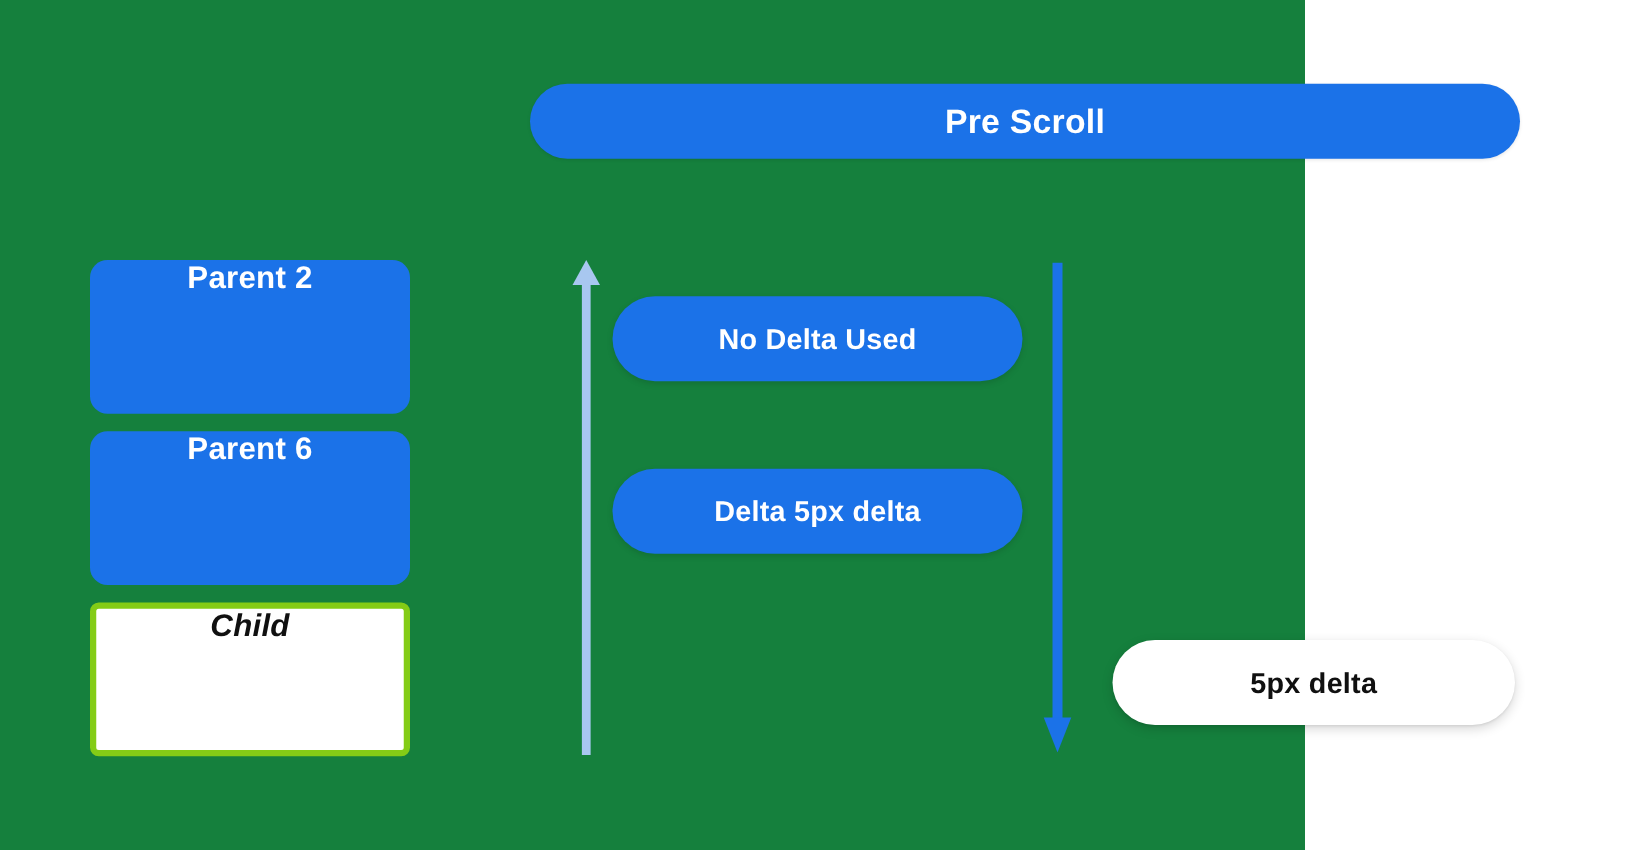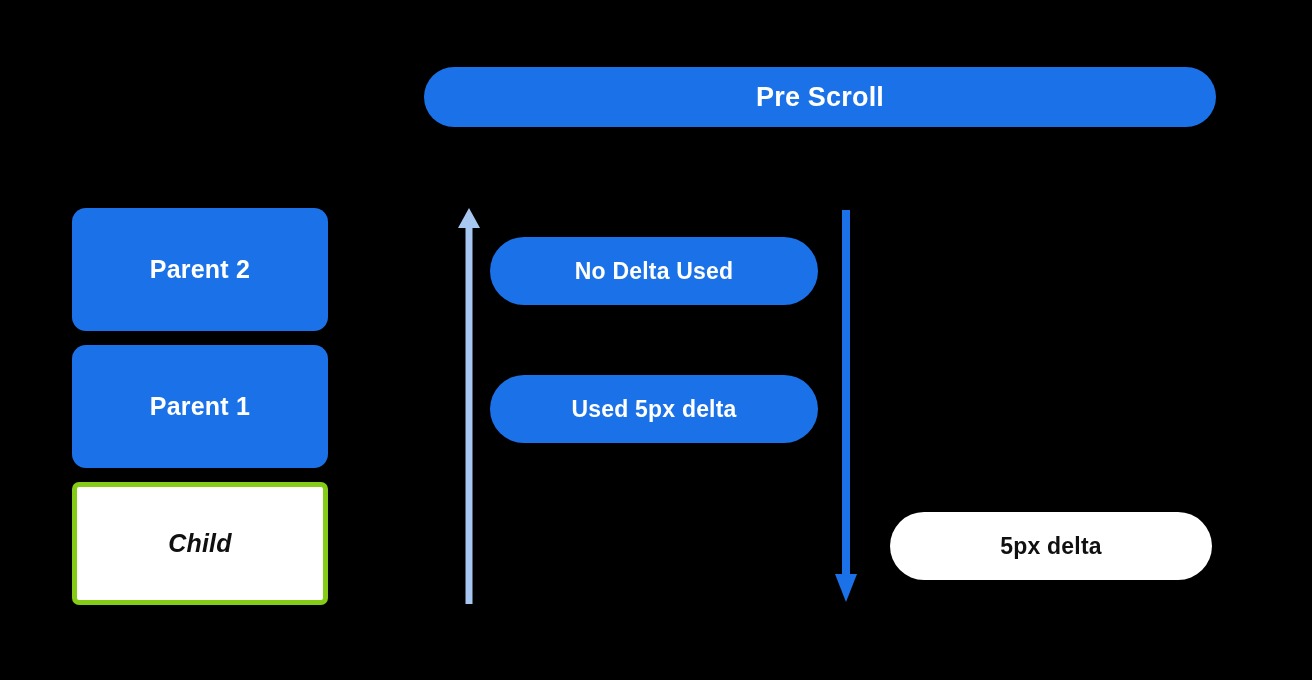--- a/index.html
+++ b/index.html
@@ -8,23 +8,23 @@
   }
   body {
     width: 1312px;
     height: 680px;
     background: #ffffff;
     font-family: "Liberation Sans", sans-serif;
     overflow: hidden;
   }
   #canvas {
     position: relative;
-    width: 1312px;
+    width: 1044px;
     height: 680px;
-    background: #000000;
+    background: #15803d;
   }
 
   
   .banner {
     position: absolute;
     left: 424px;
     top: 67px;
     width: 792px;
     height: 60px;
     background: #1B72E8;
@@ -44,21 +44,20 @@
     position: absolute;
     left: 72px;
     top: 208px;
     width: 256px;
   }
   .box {
     box-sizing: border-box;
     width: 256px;
     border-radius: 14px;
     display: flex;
-    align-items: center;
     justify-content: center;
     font-size: 25px;
     font-weight: bold;
     letter-spacing: 0.2px;
   }
   .box.filled {
     height: 123px;
     background: #1B72E8;
     color: #ffffff;
     margin-bottom: 14px;
@@ -115,21 +114,21 @@
     <span>Pre Scroll</span>
   </div>
 
   <div class="stack">
 
     <div class="box filled">
       <span>Parent 2</span>
     </div>
 
     <div class="box filled">
-      <span>Parent 1</span>
+      <span>Parent 6</span>
     </div>
 
     <div class="box outlined">
       <span>Child</span>
     </div>
 
   </div>
 
   <svg class="arrow" style="left:452px; top:208px;" width="34" height="396" viewBox="0 0 34 396">
     <rect x="13.5" y="16" width="7" height="380" fill="#A8C7F0"></rect>
@@ -139,21 +138,21 @@
   <svg class="arrow" style="left:830px; top:210px;" width="34" height="392" viewBox="0 0 34 392">
     <rect x="12" y="0" width="8" height="366" fill="#1B72E8"></rect>
     <polygon points="16,392 5,364 27,364" fill="#1B72E8"></polygon>
   </svg>
 
   <div class="pill blue p-no-delta">
     <span>No Delta Used</span>
   </div>
 
   <div class="pill blue p-used-delta">
-    <span>Used 5px delta</span>
+    <span>Delta 5px delta</span>
   </div>
 
 
   <div class="pill white p-5px">
     <span>5px delta</span>
   </div>
 
 </div>
 
 </body></html>

